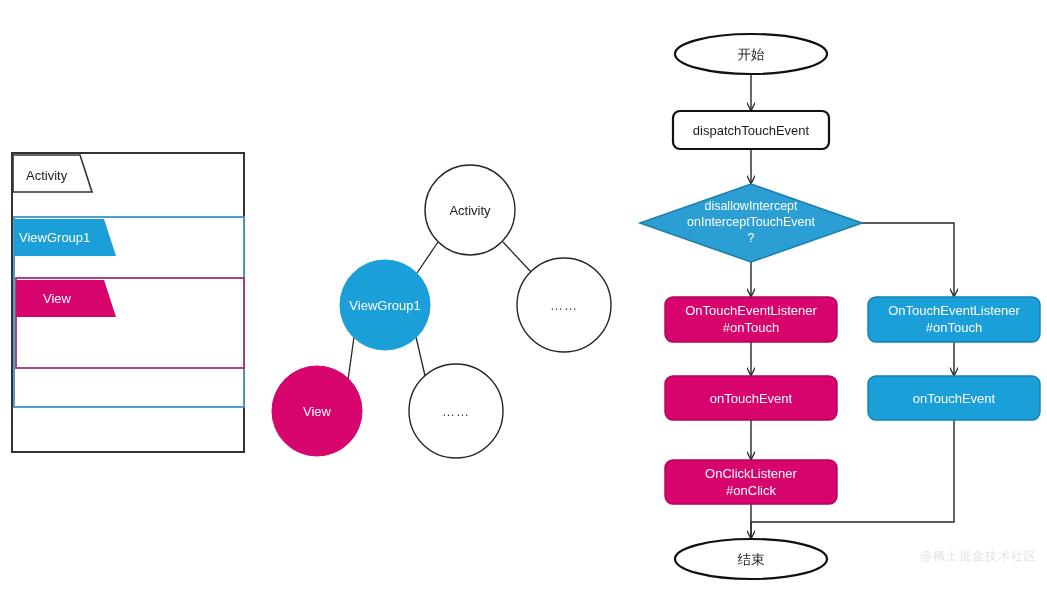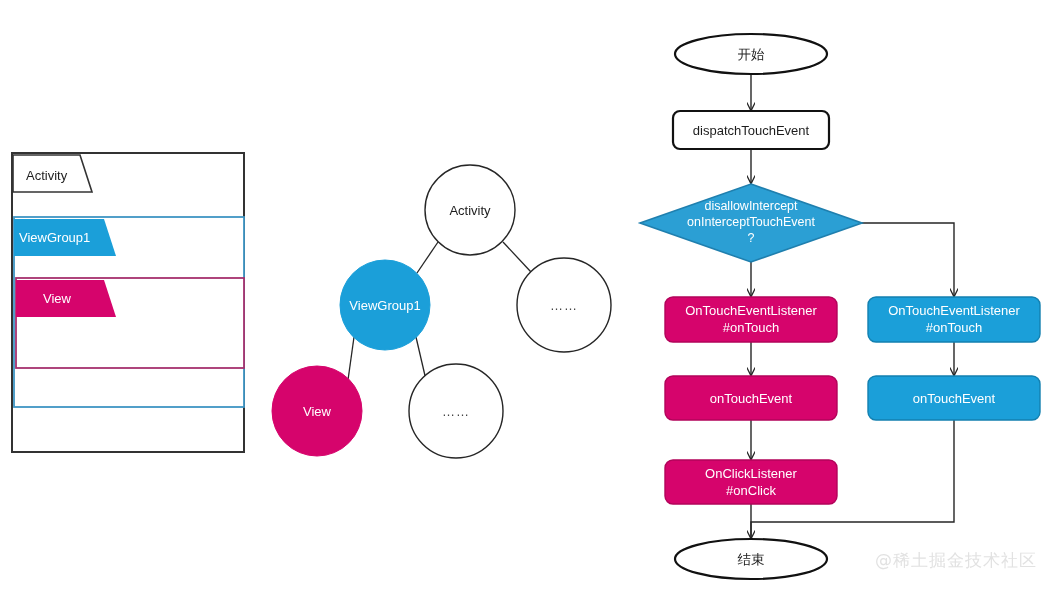--- a/index.html
+++ b/index.html
@@ -12,23 +12,23 @@
   svg.layer{position:absolute;left:0;top:0;width:1047px;height:592px;overflow:visible;}
 
   
   .t-dark{font-family:"Liberation Sans","DejaVu Sans",sans-serif;font-size:13px;fill:#1d1d1d;}
   .t-dark-cn{font-family:"Liberation Sans","DejaVu Sans",sans-serif;font-size:13.5px;fill:#1d1d1d;}
   .t-white{font-family:"Liberation Sans","DejaVu Sans",sans-serif;font-size:13px;fill:#ffffff;}
   .t-white-sm{font-family:"Liberation Sans","DejaVu Sans",sans-serif;font-size:12.5px;fill:#ffffff;}
   .t-dots{font-family:"Liberation Sans","DejaVu Sans",sans-serif;font-size:13px;fill:#444;letter-spacing:1px;}
 
   .watermark{
-    position:absolute;right:10px;bottom:20px;
+    position:absolute;right:10px;bottom:27px;
     font-family:"DejaVu Sans","Liberation Sans",sans-serif;
-    font-size:17px;color:#e2e2e2;letter-spacing:1px;white-space:nowrap;
+    font-size:12px;color:#e2e2e2;letter-spacing:1px;white-space:nowrap;
     user-select:none;
   }
 </style>
 </head>
 <body>
 
 <div class="stage">
 
   <svg class="layer" viewBox="0 0 1047 592">
     <defs>

